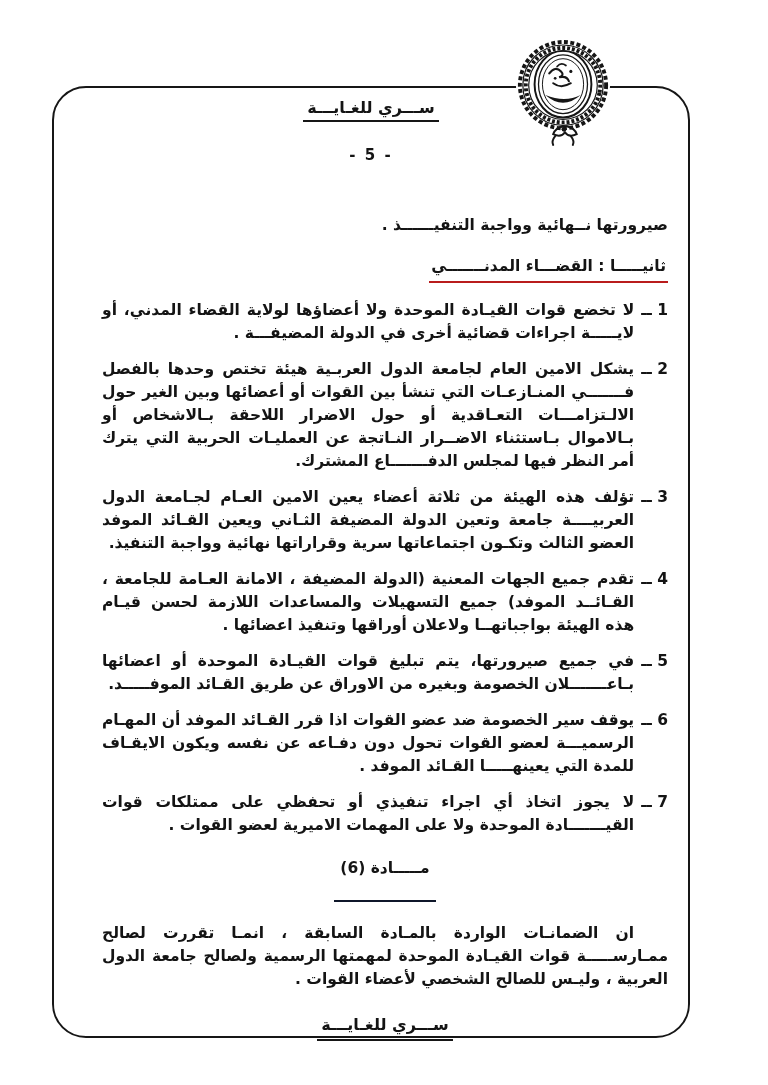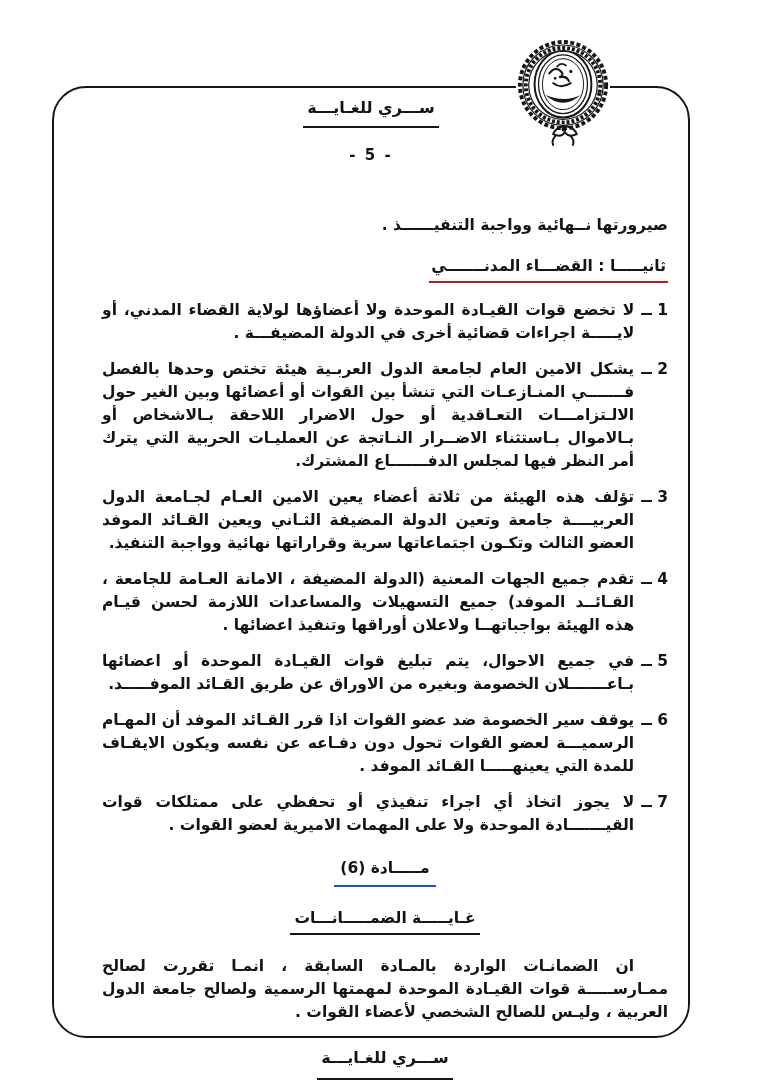--- a/index.html
+++ b/index.html
@@ -17,21 +17,21 @@
   }
   .emblem{
     position:absolute;left:514px;top:34px;width:98px;height:118px;z-index:3;
   }
   .top-block{
     position:absolute;left:52px;top:98px;width:638px;z-index:2;
     text-align:center;
   }
   .classification{
     display:inline-block;font-weight:bold;font-size:16px;
-    border-bottom:2px solid #161616;padding:0 4px 9px;
+    border-bottom:2px solid #161616;padding:0 4px 3px;
     direction:rtl;letter-spacing:.5px;
   }
   .page-number{
     position:absolute;left:52px;top:146px;width:638px;z-index:2;
     text-align:center;font-size:15px;font-weight:bold;letter-spacing:2px;
   }
   .content{
     position:absolute;right:100px;top:198px;width:566px;z-index:2;
     direction:rtl;text-align:justify;
     font-size:15.5px;font-weight:bold;line-height:23px;
@@ -39,21 +39,21 @@
   .intro{margin:16px 0 18px 0;}
   .section-heading-wrap{margin:0 0 16px 0;}
   .section-heading{
     display:inline-block;border-bottom:2px solid #b91c1c;padding:0 2px 3px;
   }
   .item{display:flex;gap:7px;margin:0 0 13px 0;}
   .item-num{flex:0 0 auto;white-space:nowrap;}
   .item-text{flex:1 1 auto;text-align:justify;}
   .centered{text-align:center;margin:20px 0 14px;}
   .article-heading{
-    display:inline-block;border-bottom:2px solid #1d4ed8;padding:0 6px 5px;
+    display:inline-block;border-bottom:2px solid #0f172a;padding:0 6px 20px;
   }
   .sub-heading{
     display:inline-block;border-bottom:2px solid #161616;padding:0 4px 3px;
   }
   .closing{margin:20px 0 0 0;text-indent:34px;}
   .bottom-block{text-align:center;margin-top:22px;}
 </style>
 </head>
 <body>
 
@@ -118,40 +118,37 @@
     <span class="item-text">تؤلف هذه الهيئة من ثلاثة أعضاء يعين الامين العـام لجـامعة الدول العربيــــة جامعة وتعين الدولة المضيفة الثـاني ويعين القـائد الموفد العضو الثالث وتكـون اجتماعاتها سرية وقراراتها نهائية وواجبة التنفيذ.</span>
   </div>
 
   <div class="item">
     <span class="item-num"><span>4</span> <span>ــ</span></span>
     <span class="item-text">تقدم جميع الجهات المعنية (الدولة المضيفة ، الامانة العـامة للجامعة ، القـائــد الموفد) جميع التسهيلات والمساعدات اللازمة لحسن قيـام هذه الهيئة بواجباتهــا ولاعلان أوراقها وتنفيذ اعضائها .</span>
   </div>
 
   <div class="item">
     <span class="item-num"><span>5</span> <span>ــ</span></span>
-    <span class="item-text">في جميع الاحوال، يتم تبليغ قوات القيـادة الموحدة أو اعضائها بـاعـــــــلان الخصومة وبغيره من الاوراق عن طريق القـائد الموفـــــد.</span>
+    <span class="item-text">في جميع صيرورتها، يتم تبليغ قوات القيـادة الموحدة أو اعضائها بـاعـــــــلان الخصومة وبغيره من الاوراق عن طريق القـائد الموفـــــد.</span>
   </div>
 
   <div class="item">
     <span class="item-num"><span>6</span> <span>ــ</span></span>
     <span class="item-text">يوقف سير الخصومة ضد عضو القوات اذا قرر القـائد الموفد أن المهـام الرسميـــة لعضو القوات تحول دون دفـاعه عن نفسه ويكون الايقـاف للمدة التي يعينهـــــا القـائد الموفد .</span>
   </div>
 
   <div class="item">
     <span class="item-num"><span>7</span> <span>ــ</span></span>
     <span class="item-text">لا يجوز اتخاذ أي اجراء تنفيذي أو تحفظي على ممتلكات قوات القيـــــــادة الموحدة ولا على المهمات الاميرية لعضو القوات .</span>
   </div>
 
   <div class="centered">
     <span class="article-heading">مـــــادة  (6)</span>
   </div>
 
-  <div class="centered">
-    <span class="sub-heading">غـايـــــة الضمـــــانـــات</span>
-  </div>
 
   <p class="closing">ان الضمانـات الواردة بالمـادة السابقة ، انمـا تقررت لصالح ممـارســـــة قوات القيـادة الموحدة لمهمتها الرسمية ولصالح جامعة الدول العربية ، وليـس للصالح الشخصي لأعضاء القوات .</p>
 
   <div class="bottom-block">
     <span class="classification">ســـري للغـايـــة</span>
   </div>
 
 </div>
 
 </body></html>

